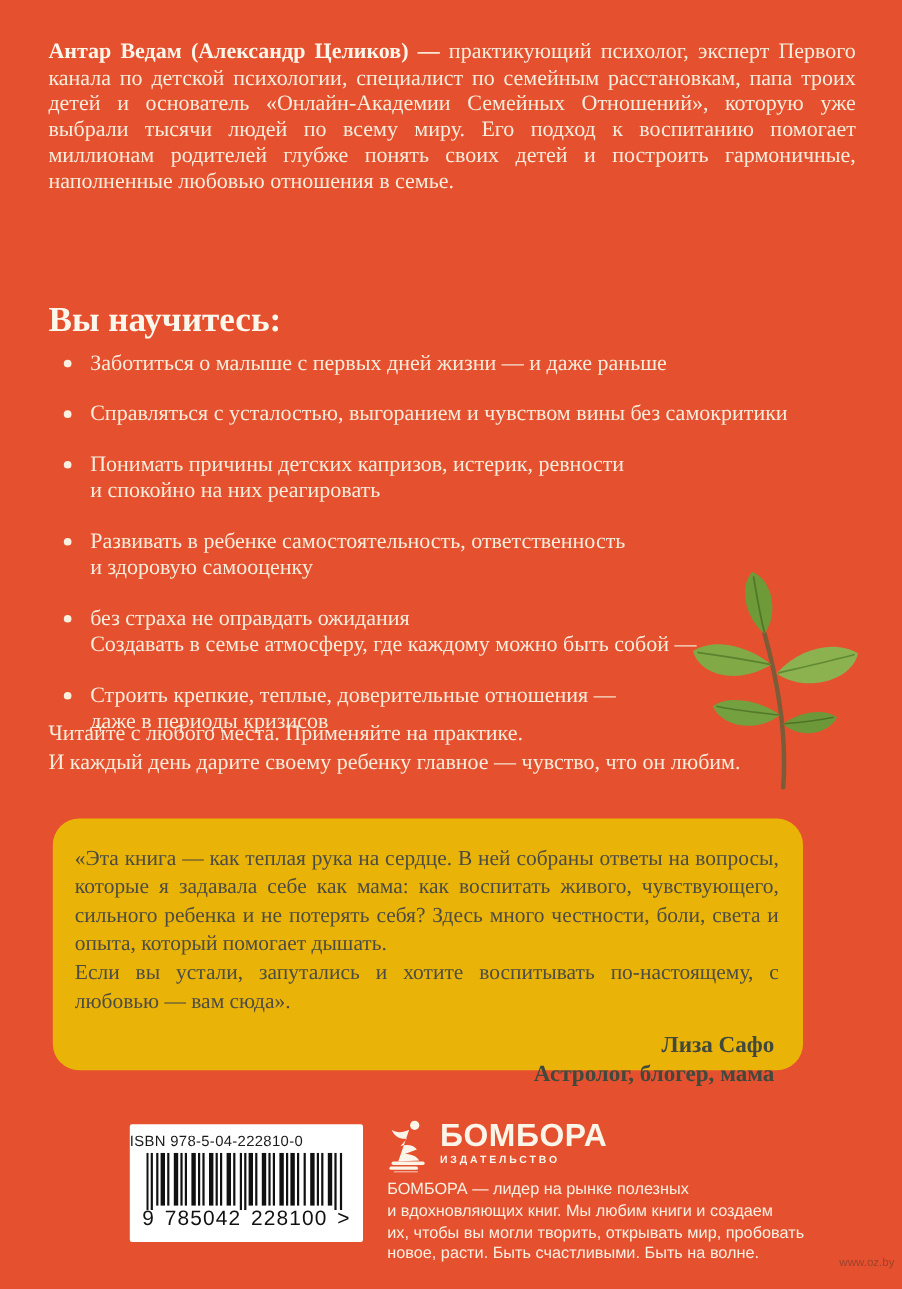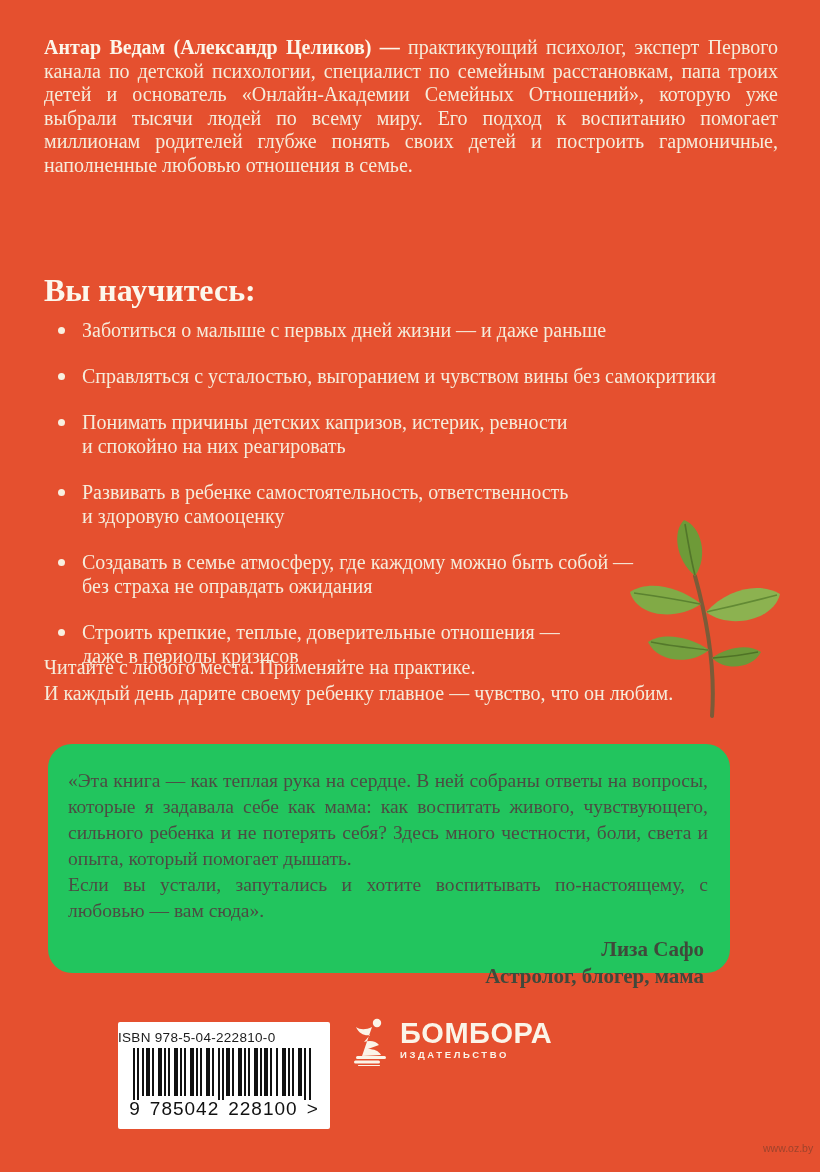--- a/index.html
+++ b/index.html
@@ -47,21 +47,21 @@
   .read{
     position:absolute;left:44px;top:654px;
     color:#F5ECDB;font-size:20px;line-height:26px;
   }
   
   .leaf{position:absolute;left:616px;top:518px;}
   
   .card{
     position:absolute;left:48px;top:744px;
     width:682px;height:229px;
-    background:#22c55e;
+    background:#eab308;
     border-radius:24px;
     box-sizing:border-box;
     padding:24px 22px 0 20px;
   }
   .card p{
     margin:0;
     color:#4C4C43;
     font-size:19.5px;line-height:26px;
     text-align:justify;
   }
@@ -146,22 +146,22 @@
     <li>
       <span class="dot"></span>
       <div class="litext">
         <div>Развивать в ребенке самостоятельность, ответственность</div>
         <div>и здоровую самооценку</div>
       </div>
     </li>
     <li>
       <span class="dot"></span>
       <div class="litext">
+        <div>без страха не оправдать ожидания</div>
         <div>Создавать в семье атмосферу, где каждому можно быть собой —</div>
-        <div>без страха не оправдать ожидания</div>
       </div>
     </li>
     <li>
       <span class="dot"></span>
       <div class="litext">
         <div>Строить крепкие, теплые, доверительные отношения —</div>
         <div>даже в периоды кризисов</div>
       </div>
     </li>
   </ul>
@@ -258,16 +258,22 @@
           <rect x="6" y="47" width="22" height="1" rx="0.5"></rect>
         </g>
       </svg>
       <div class="logo-txt">
         <div class="nm">БОМБОРА</div>
         <div class="sub">ИЗДАТЕЛЬСТВО</div>
       </div>
     </div>
   </div>
 
+  <div class="pub">
+    <div>БОМБОРА — лидер на рынке полезных</div>
+    <div>и вдохновляющих книг. Мы любим книги и создаем</div>
+    <div>их, чтобы вы могли творить, открывать мир, пробовать</div>
+    <div>новое, расти. Быть счастливыми. Быть на волне.</div>
+  </div>
 
   <div class="watermark">www.oz.by</div>
 
 </div>
 
 </body></html>

